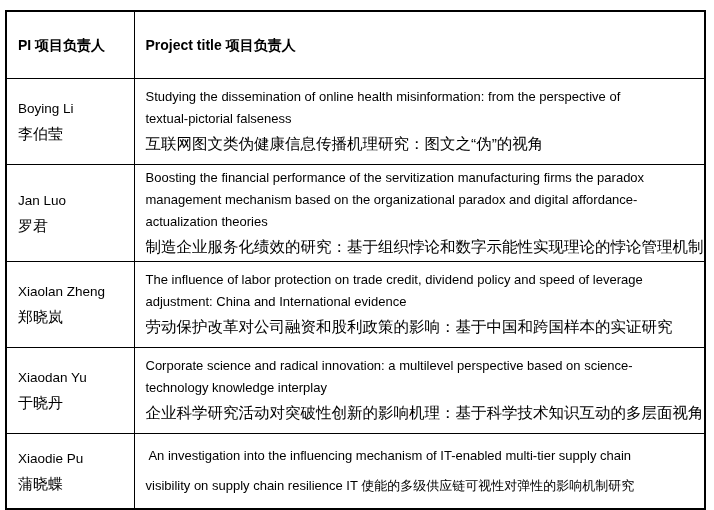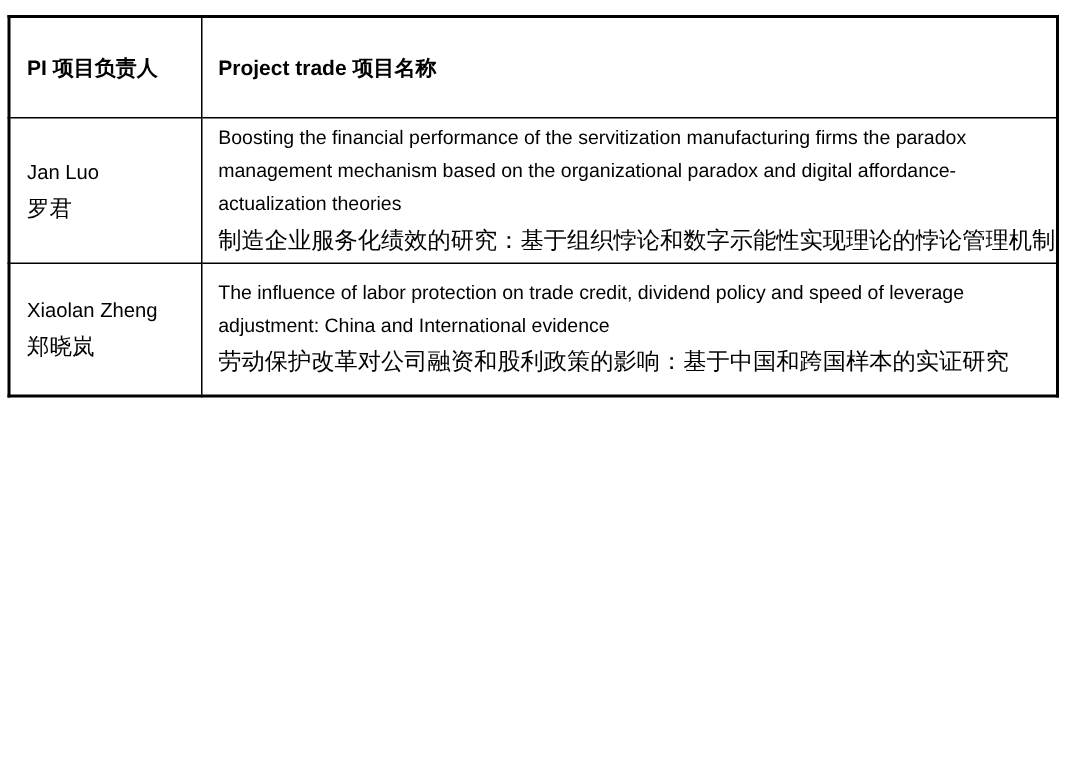--- a/index.html
+++ b/index.html
@@ -57,24 +57,35 @@
 
 <div class="page">
   <table class="projects">
     <colgroup>
       <col class="c-pi">
       <col class="c-title">
     </colgroup>
     <thead>
       <tr>
         <th class="hdr">PI 项目负责人</th>
-        <th class="hdr">Project trade 项目名称</th>
+        <th class="hdr">Project title 项目负责人</th>
       </tr>
     </thead>
     <tbody id="rows-body">
+  <tr>
+    <td>
+      <div class="pi-en">Boying Li</div>
+      <div class="pi-zh">李伯莹</div>
+    </td>
+    <td>
+      <div class="title-en">Studying the dissemination of online health misinformation: from the perspective of
+textual-pictorial falseness</div>
+      <div class="title-zh">互联网图文类伪健康信息传播机理研究：图文之“伪”的视角</div>
+    </td>
+  </tr>
 
   <tr>
     <td>
       <div class="pi-en">Jan Luo</div>
       <div class="pi-zh">罗君</div>
     </td>
     <td>
       <div class="title-en">Boosting the financial performance of the servitization manufacturing firms the paradox
 management mechanism based on the organizational paradox and digital affordance-
 actualization theories</div>
@@ -87,16 +98,38 @@
       <div class="pi-en">Xiaolan Zheng</div>
       <div class="pi-zh">郑晓岚</div>
     </td>
     <td>
       <div class="title-en">The influence of labor protection on trade credit, dividend policy and speed of leverage
 adjustment: China and International evidence</div>
       <div class="title-zh">劳动保护改革对公司融资和股利政策的影响：基于中国和跨国样本的实证研究</div>
     </td>
   </tr>
 
+  <tr>
+    <td>
+      <div class="pi-en">Xiaodan Yu</div>
+      <div class="pi-zh">于晓丹</div>
+    </td>
+    <td>
+      <div class="title-en">Corporate science and radical innovation: a multilevel perspective based on science-
+technology knowledge interplay</div>
+      <div class="title-zh">企业科学研究活动对突破性创新的影响机理：基于科学技术知识互动的多层面视角</div>
+    </td>
+  </tr>
 
+  <tr>
+    <td>
+      <div class="pi-en">Xiaodie Pu</div>
+      <div class="pi-zh">蒲晓蝶</div>
+    </td>
+    <td>
+      <div class="title-en"> An investigation into the influencing mechanism of IT-enabled multi-tier supply chain
+visibility on supply chain resilience IT 使能的多级供应链可视性对弹性的影响机制研究</div>
+
+    </td>
+  </tr>
 </tbody>
   </table>
 </div>
 
 </body></html>

